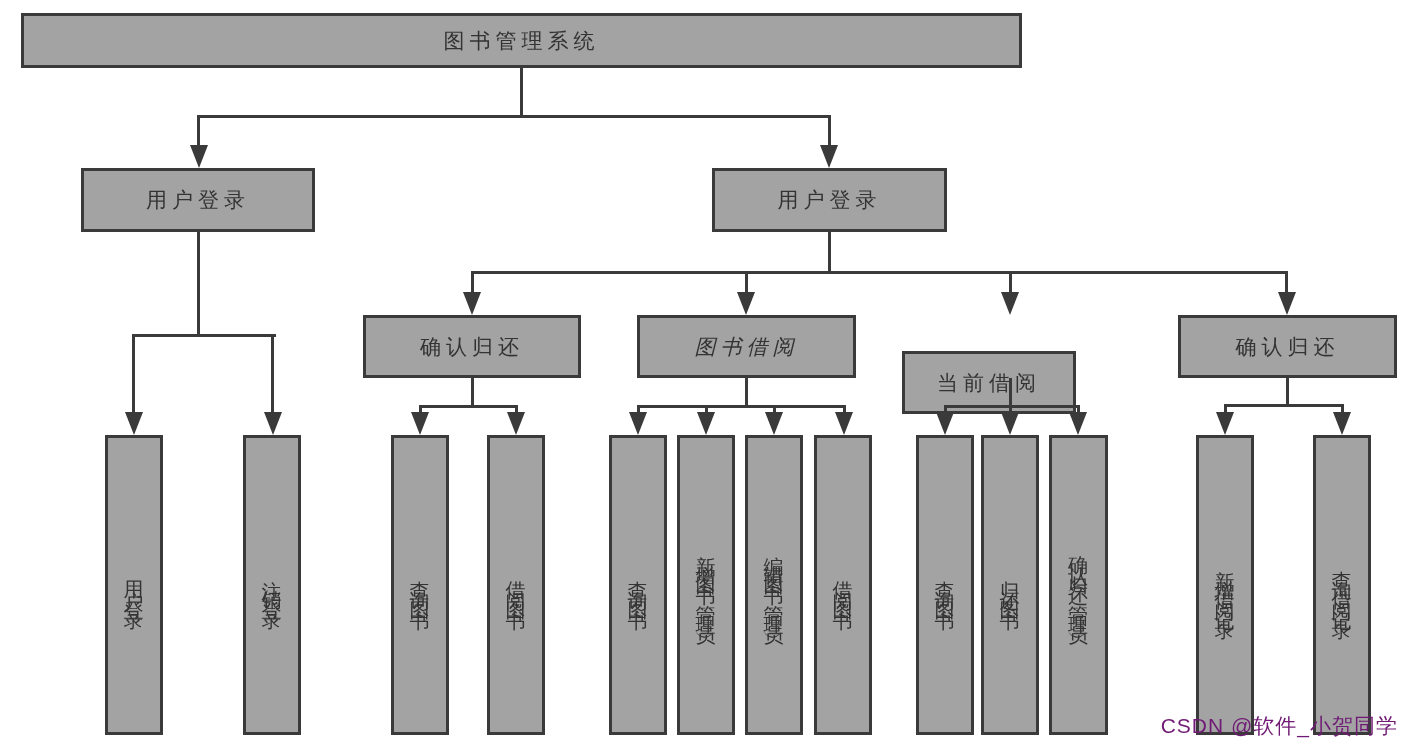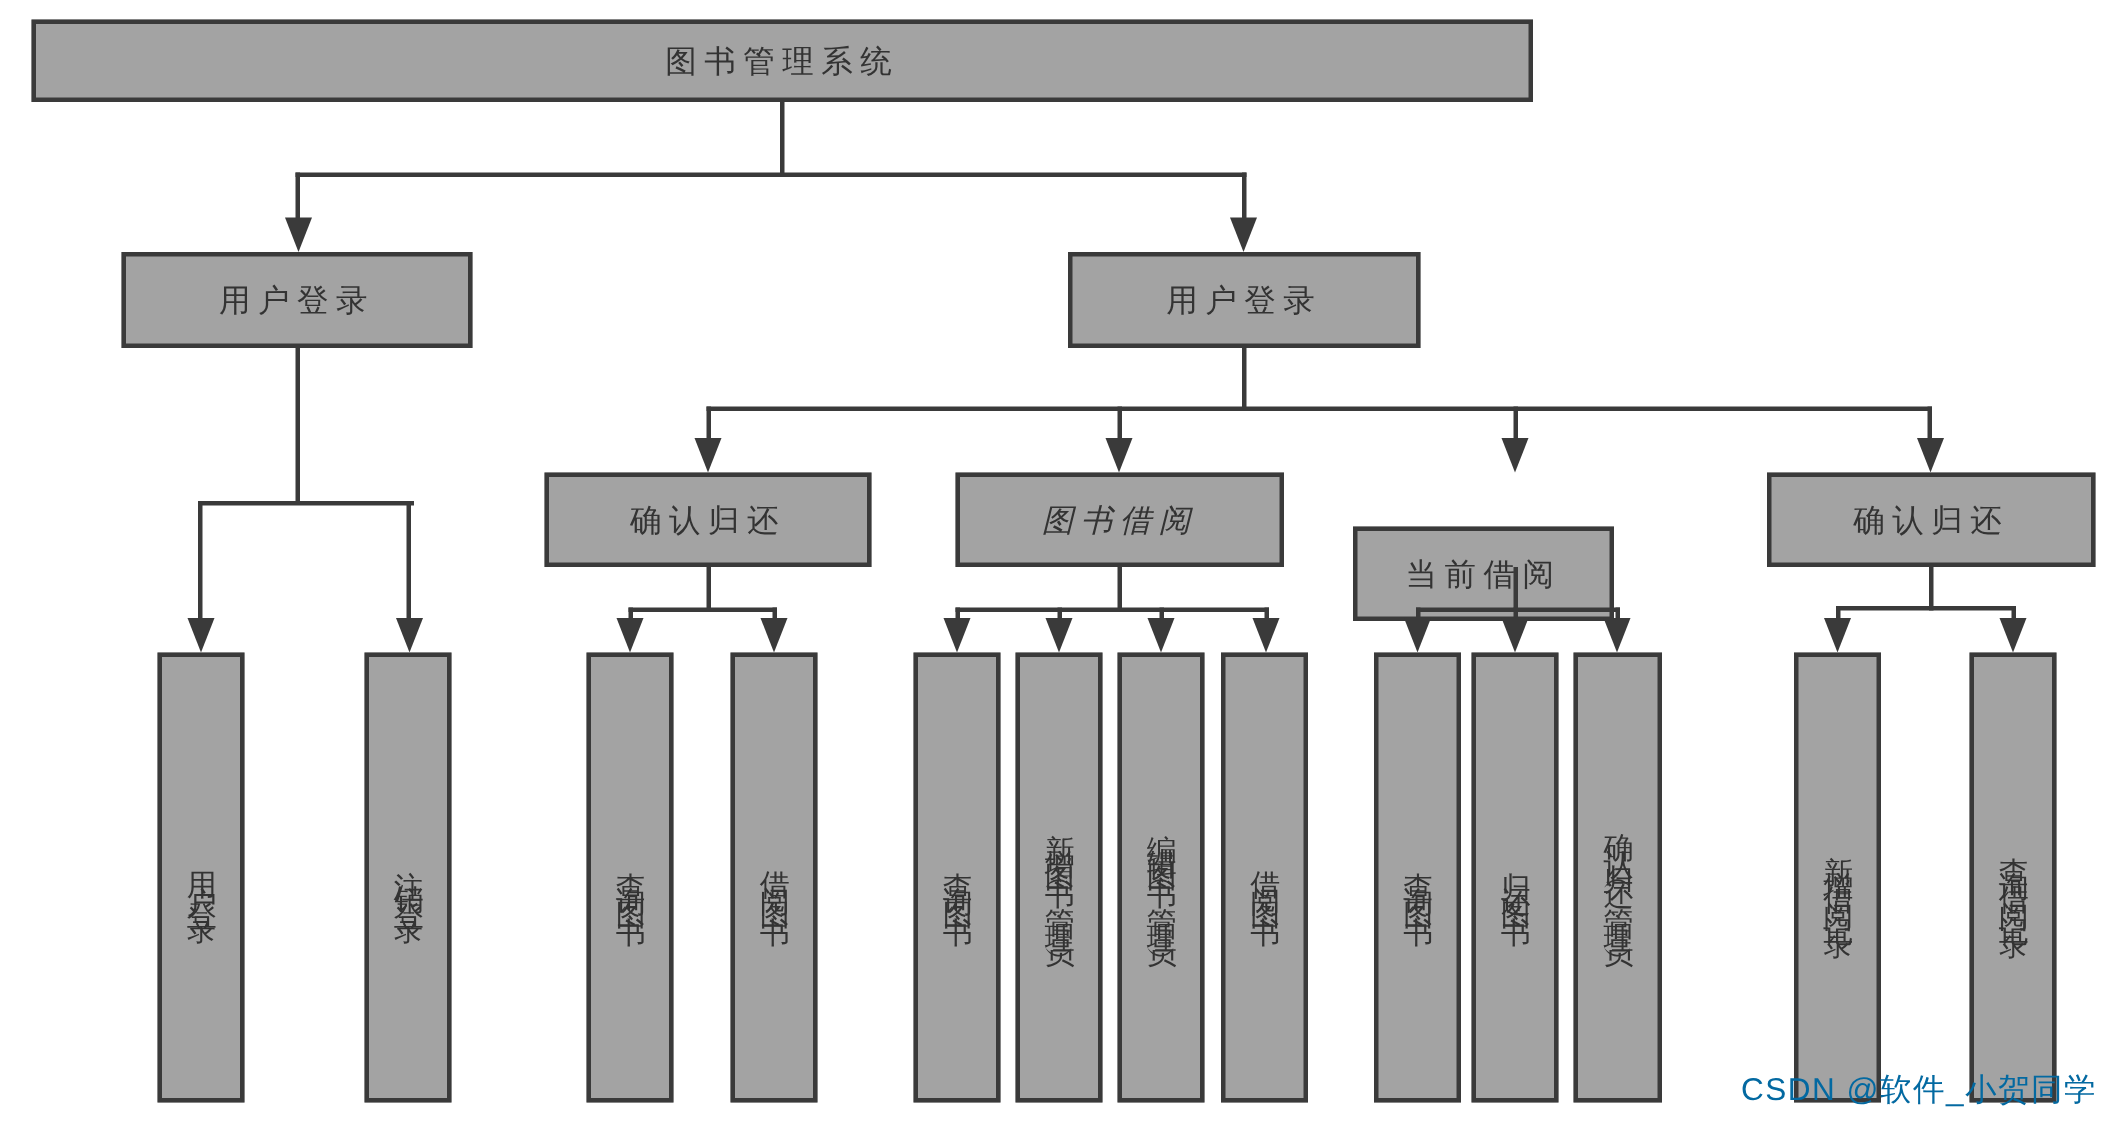--- a/index.html
+++ b/index.html
@@ -35,21 +35,21 @@
     position:absolute;width:0;height:0;
     border-left:9px solid transparent;
     border-right:9px solid transparent;
     border-top:23px solid #3a3a3a;
   }
   .watermark{
     position:absolute;
     right:7px;top:712px;
     font-size:21px;
     letter-spacing:1px;
-    color:#0369a1;
+    color:#701a75;
     white-space:nowrap;
   }
 </style>
 </head>
 <body>
 
 <div id="stage">
 
   <div class="node h" style="left:21px;top:13px;width:1001px;height:55px;">
     <span>图书管理系统</span>

